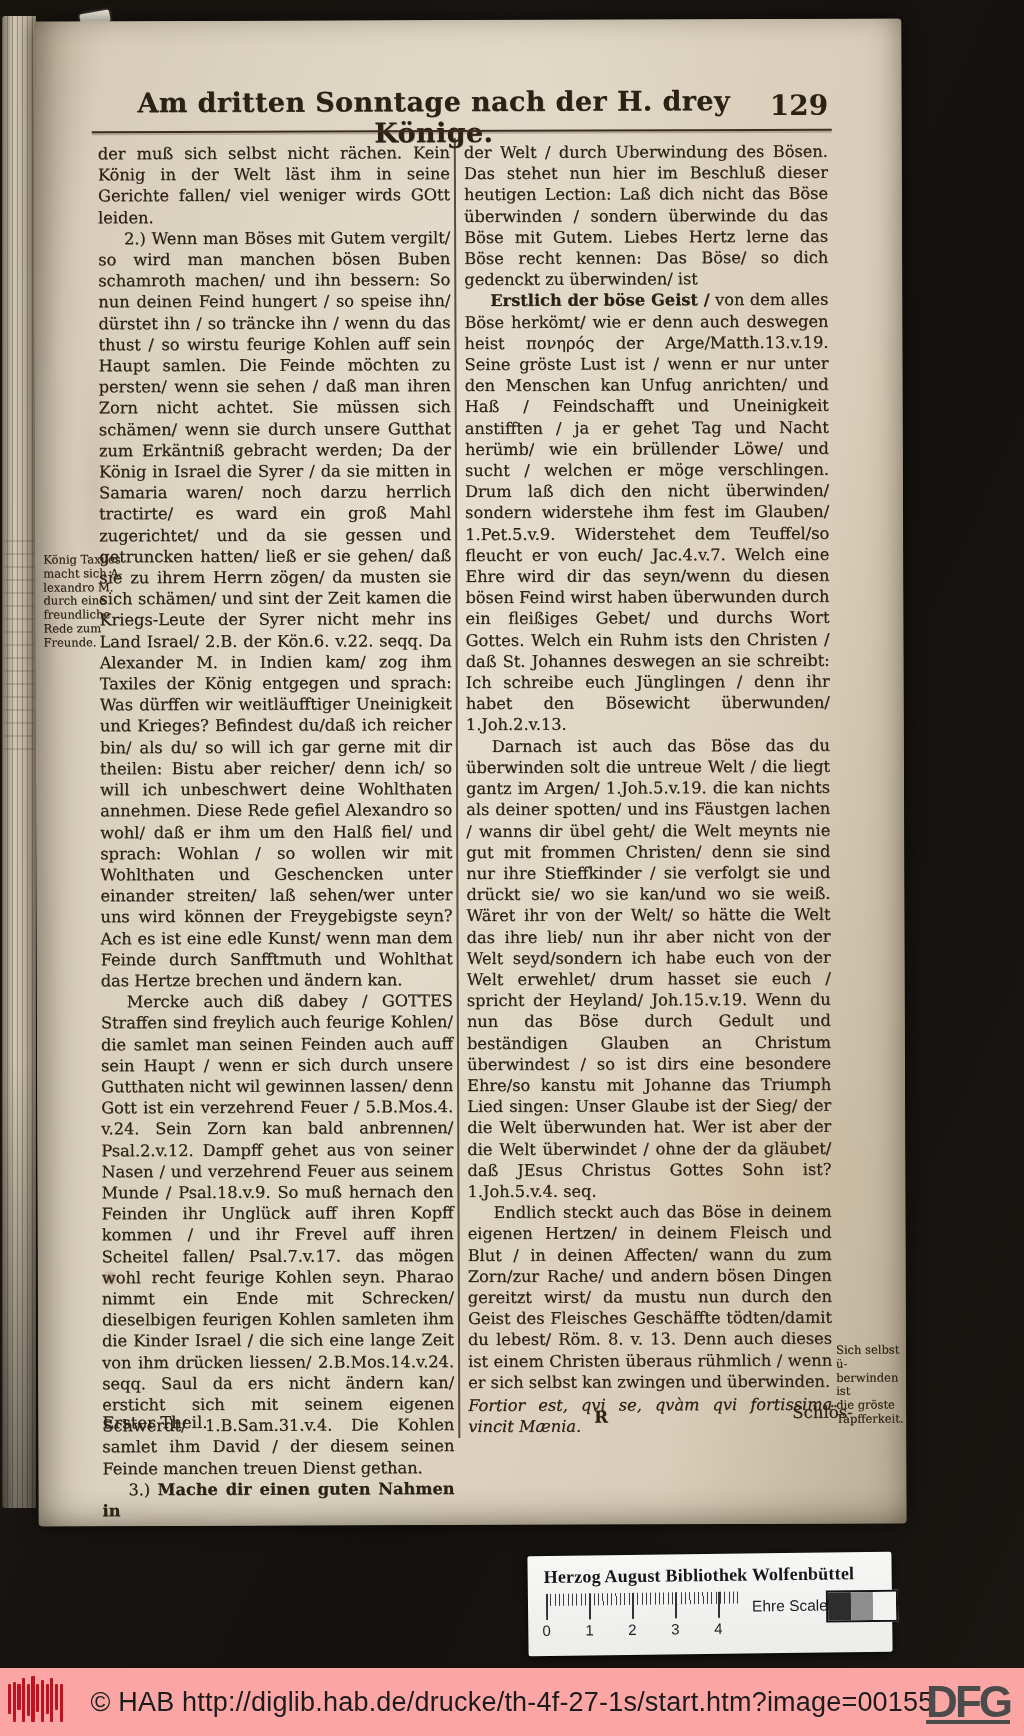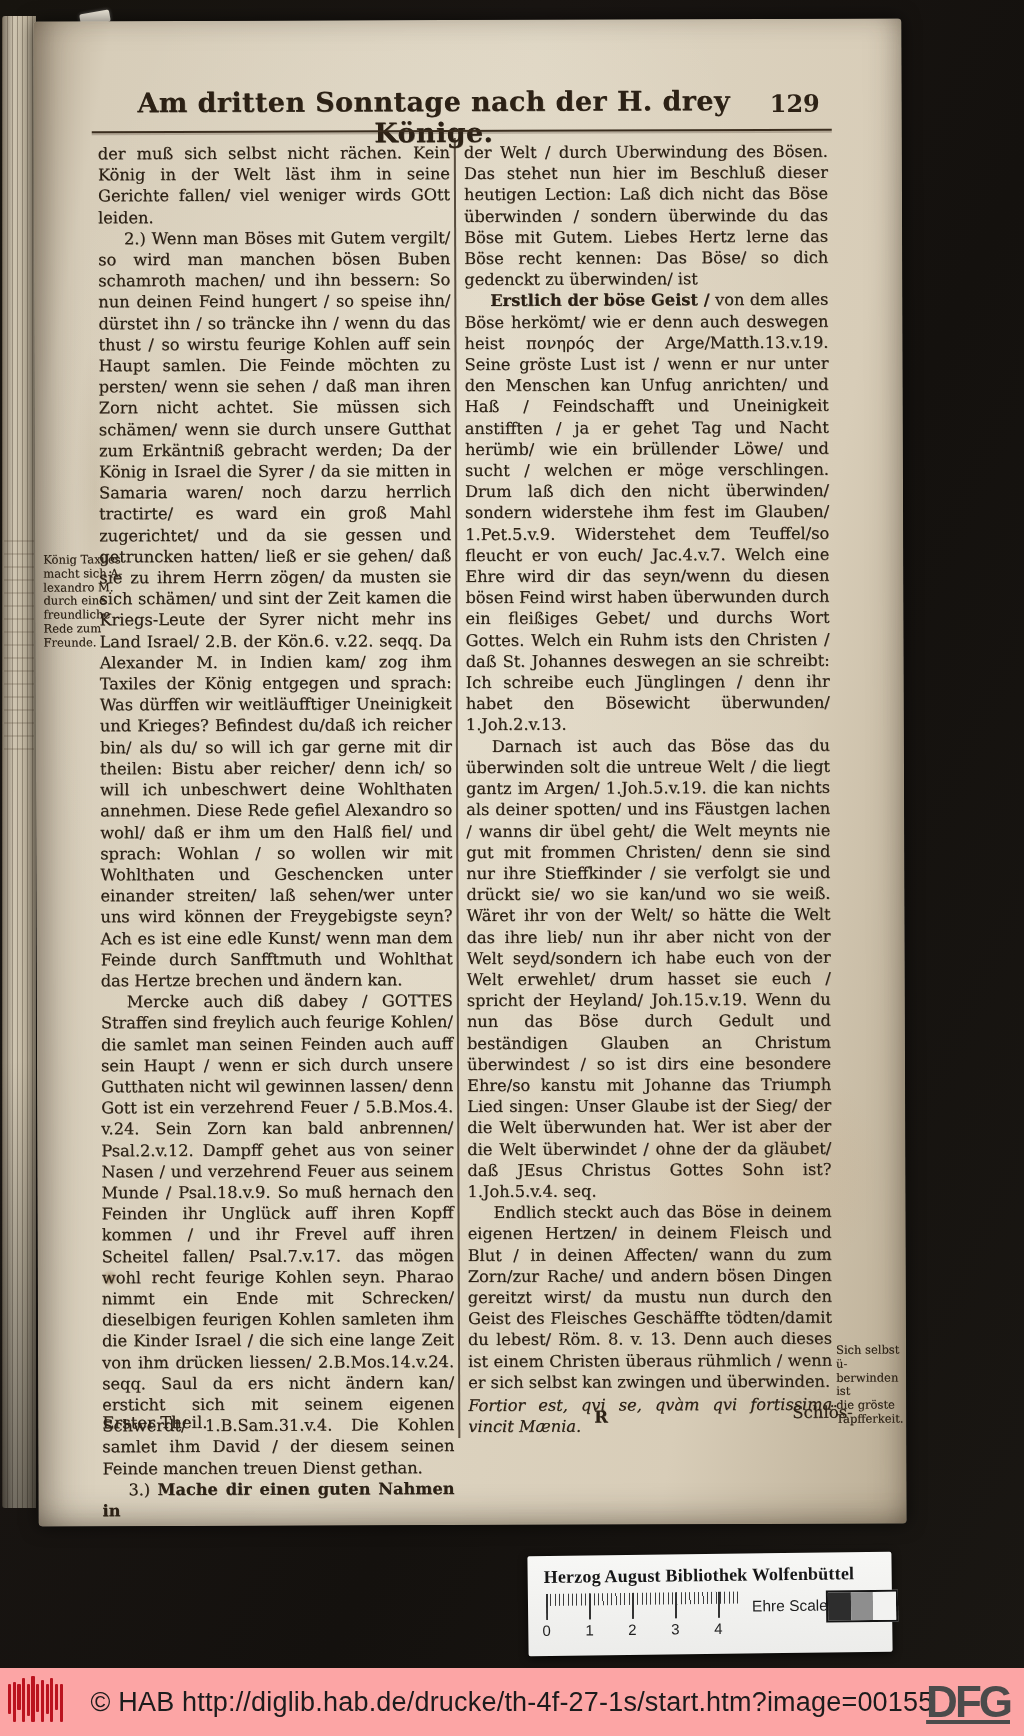--- a/index.html
+++ b/index.html
@@ -43,21 +43,21 @@
   .stain2{position:absolute;left:600px;top:1020px;width:240px;height:260px;border-radius:50%;
     background:radial-gradient(circle,rgba(196,136,78,.14) 0%,rgba(196,136,78,0) 70%);}
   .stain3{position:absolute;left:40px;top:320px;width:40px;height:300px;
     background:radial-gradient(ellipse,rgba(120,96,60,.12) 0%,rgba(0,0,0,0) 70%);}
   
   .hdr-title{
     position:absolute;left:70px;top:66px;width:660px;text-align:center;
     font-size:27px;font-weight:bold;letter-spacing:.4px;
     text-shadow:.4px .4px 0 rgba(44,33,21,.6);
   }
-  .hdr-num{position:absolute;left:736px;top:70px;font-size:24px;font-weight:bold;}
+  .hdr-num{position:absolute;left:736px;top:70px;font-size:28px;font-weight:bold;}
   .hdr-rule{position:absolute;left:58px;top:110px;width:740px;height:2px;background:#3a2d1e;box-shadow:0 2px 0 rgba(58,45,30,.25);}
   
   .col{position:absolute;top:122px;font-size:16.2px;line-height:21.2px;text-align:justify;
     text-shadow:.35px .35px 0 rgba(44,33,21,.55);}
   .col p{margin:0;}
   .col p.indent{text-indent:1.6em;}
   .col-left{left:64px;width:352px;}
   .col-right{left:430px;width:364px;}
   .divider{position:absolute;left:420px;top:118px;width:2px;height:1300px;background:rgba(52,40,26,.8);}
   .lead-bold{font-weight:bold;}

